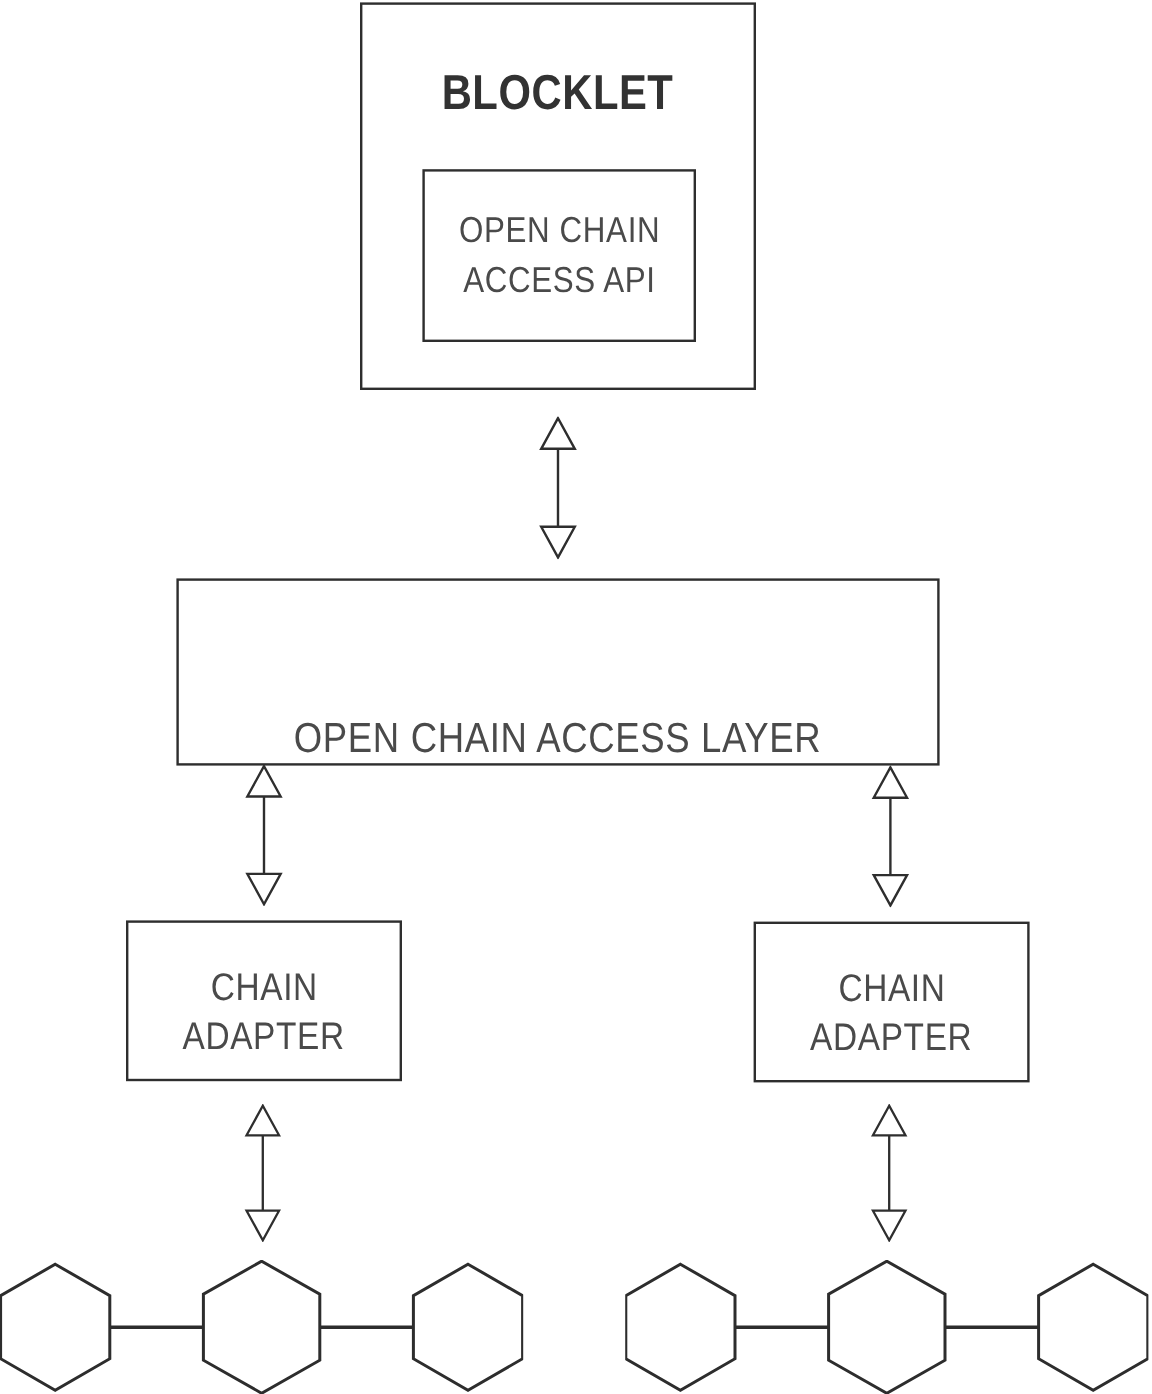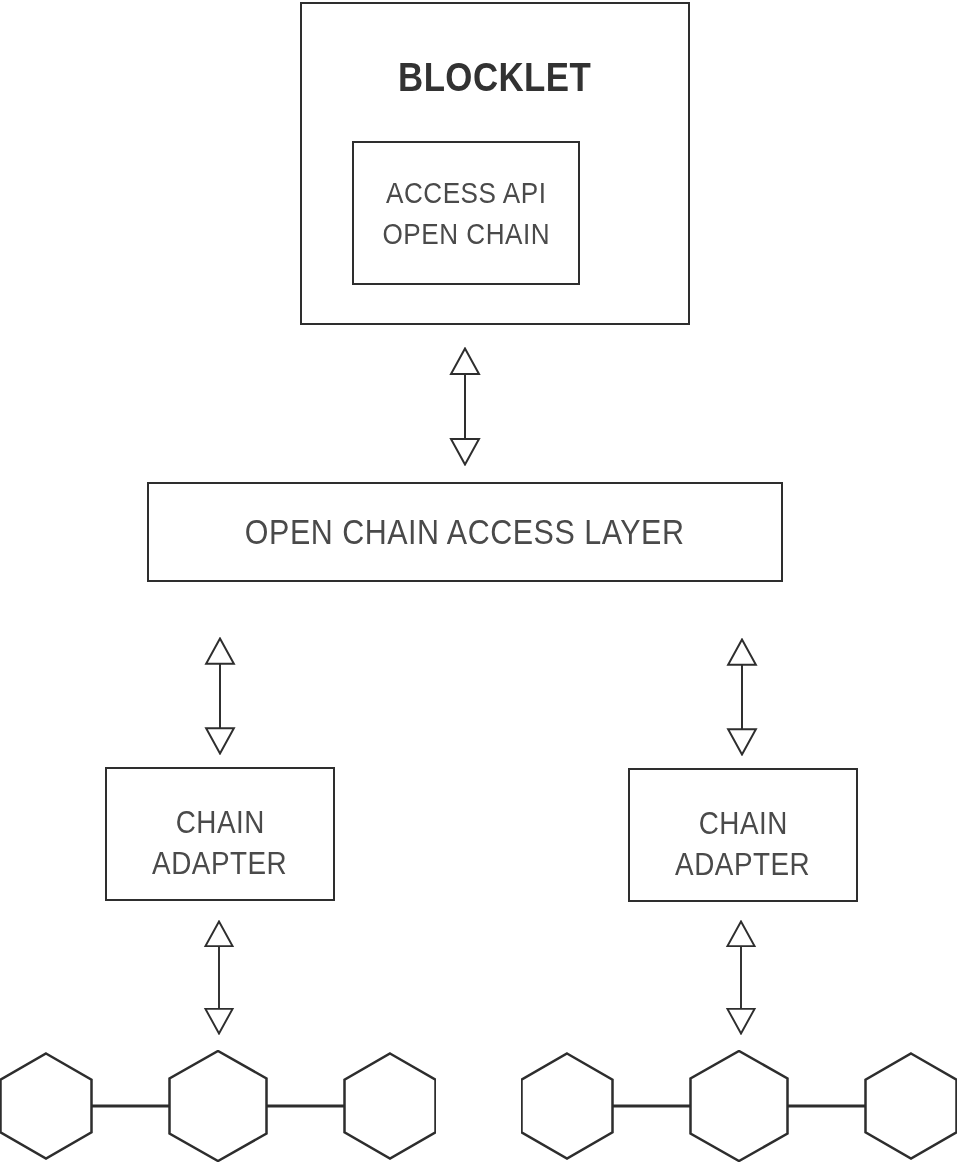--- a/index.html
+++ b/index.html
@@ -70,40 +70,40 @@
     stroke-width: 2.5;
     stroke-linejoin: miter;
   }
   .chain .link { stroke: #2d2d2d; stroke-width: 3; }
 </style>
 </head>
 <body>
 
 <div class="canvas">
 
-  <div class="box" style="left:300px; top:2px; width:390px; height:323px;">
+  <div class="box" style="left:300px; top:2px; width:330px; height:323px;">
     <div class="blocklet-title">
       <span class="cond" style="transform:scaleX(0.85);">BLOCKLET</span>
     </div>
 
     <div class="box api-box flexc">
       <div class="thin-label api-label">
+        <div><span class="cond">OPEN CHAIN</span></div>
         <div><span class="cond">ACCESS API</span></div>
-        <div><span class="cond">OPEN CHAIN</span></div>
       </div>
     </div>
   </div>
 
   <svg class="arrow" style="left:445px; top:347px;" width="40" height="119" viewBox="0 0 40 119">
     <polygon points="20,1.5 6,27 34,27"></polygon>
     <line x1="20" y1="27" x2="20" y2="92"></line>
     <polygon points="20,117.5 6,92 34,92"></polygon>
   </svg>
 
-  <div class="box flexc" style="left:147px; top:482px; width:636px; height:100px;">
+  <div class="box flexc" style="left:147px; top:482px; width:636px; height:156px;justify-content:flex-end;">
     <span class="cond thin-label layer-label">OPEN CHAIN ACCESS LAYER</span>
   </div>
 
   <svg class="arrow" style="left:200px; top:637px;" width="40" height="118" viewBox="0 0 40 119">
     <polygon points="20,1.5 6,27 34,27"></polygon>
     <line x1="20" y1="27" x2="20" y2="92"></line>
     <polygon points="20,117.5 6,92 34,92"></polygon>
   </svg>
 
   <svg class="arrow" style="left:722px; top:638px;" width="40" height="118" viewBox="0 0 40 119">

